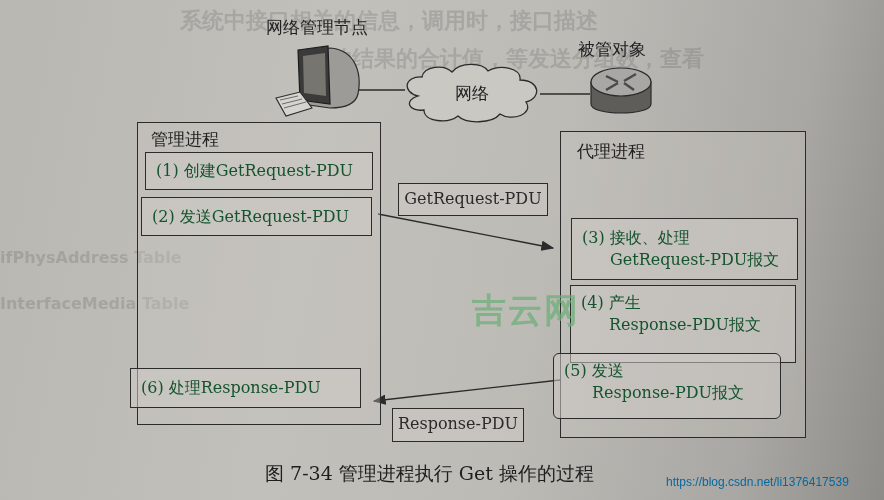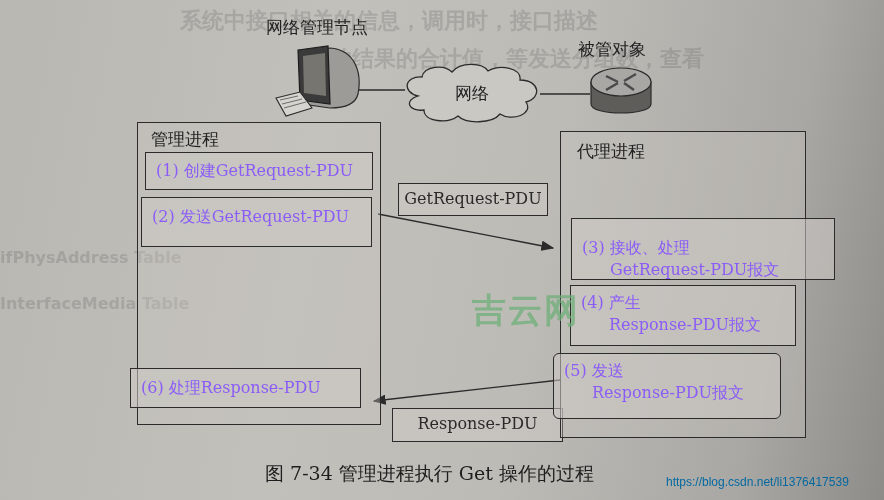--- a/index.html
+++ b/index.html
@@ -15,21 +15,21 @@
     white-space: nowrap; pointer-events: none;
   }
   .lbl { position: absolute; font-size: 17px; white-space: nowrap; color: #222; }
   .box {
     position: absolute; border: 1.5px solid #2b2b2b; box-sizing: border-box;
     background: rgba(200,198,193,0.35);
   }
   .inner {
     position: absolute; border: 1.5px solid #2b2b2b; box-sizing: border-box;
     background: rgba(205,203,198,0.55);
-    font-size: 16px; padding-left: 10px; color: #8b5cf6;
+    font-size: 16px; padding-left: 10px; color: #14532d;
   }
   .inner .l1, .inner .l2 { display: block; white-space: nowrap; }
   .pdu {
     position: absolute; border: 1.5px solid #2b2b2b; box-sizing: border-box;
     background: rgba(205,203,198,0.55); font-size: 16px; text-align: center;
     line-height: 30px; white-space: nowrap;
   }
   svg.lines { position: absolute; left: 0; top: 0; }
   .watermark {
     position: absolute; left: 472px; top: 288px; font-size: 34px; font-weight: bold;
@@ -88,38 +88,38 @@
   <ellipse cx="33" cy="18" rx="30" ry="14" fill="#a9a7a3" stroke="#2b2b2b" stroke-width="1.2"></ellipse>
   <path d="M18,12 L30,18 M48,10 L36,17 M18,26 L30,19 M46,26 L36,19" stroke="#4a4a4a" stroke-width="2.5"></path>
 </svg>
 
 <div class="box" style="left:137px;top:122px;width:244px;height:303px;"></div>
 <div class="lbl" style="left:151px;top:128px;">管理进程</div>
 
 <div class="inner" style="left:145px;top:152px;width:228px;height:38px;line-height:36px;">
   <span class="l1">(1) 创建GetRequest-PDU</span>
 </div>
-<div class="inner" style="left:141px;top:197px;width:231px;height:50px;line-height:37px;">
+<div class="inner" style="left:141px;top:197px;width:231px;height:39px;line-height:37px;">
   <span class="l1">(2) 发送GetRequest-PDU</span>
 </div>
 <div class="inner" style="left:130px;top:368px;width:231px;height:40px;line-height:38px;">
   <span class="l1">(6) 处理Response-PDU</span>
 </div>
 
 <div class="pdu" style="left:398px;top:183px;width:150px;height:33px;">GetRequest-PDU</div>
-<div class="pdu" style="left:392px;top:408px;width:171px;height:34px;">Response-PDU</div>
+<div class="pdu" style="left:392px;top:408px;width:132px;height:34px;">Response-PDU</div>
 
 <div class="box" style="left:560px;top:131px;width:246px;height:307px;"></div>
 <div class="lbl" style="left:577px;top:140px;">代理进程</div>
 
-<div class="inner" style="left:571px;top:218px;width:264px;height:62px;padding-top:18px;line-height:22px;">
+<div class="inner" style="left:571px;top:218px;width:227px;height:62px;padding-top:8px;line-height:22px;">
   <span class="l1">(3) 接收、处理</span>
   <span class="l2" style="padding-left:28px;">GetRequest-PDU报文</span>
 </div>
-<div class="inner" style="left:570px;top:285px;width:226px;height:61px;padding-top:6px;line-height:22px;">
+<div class="inner" style="left:570px;top:285px;width:226px;height:78px;padding-top:6px;line-height:22px;">
   <span class="l1">(4) 产生</span>
   <span class="l2" style="padding-left:28px;">Response-PDU报文</span>
 </div>
 <div class="inner" style="left:553px;top:353px;width:228px;height:66px;padding-top:6px;line-height:22px;border-radius:6px;">
   <span class="l1">(5) 发送</span>
   <span class="l2" style="padding-left:28px;">Response-PDU报文</span>
 </div>
 
 <div class="watermark">吉云网</div>
 

